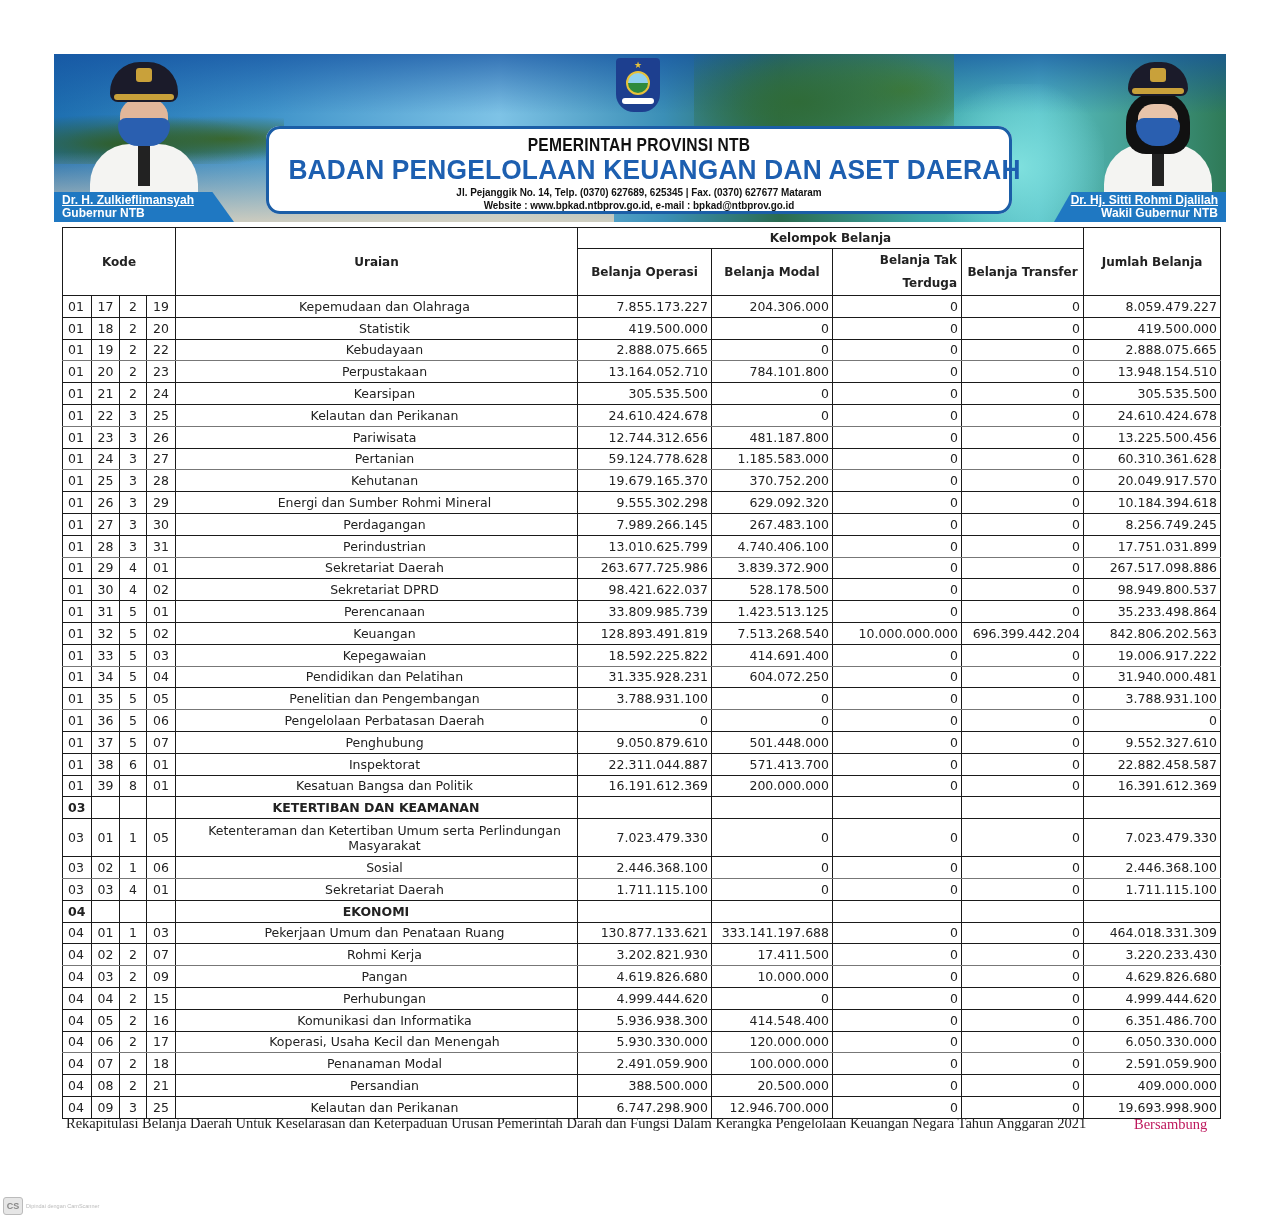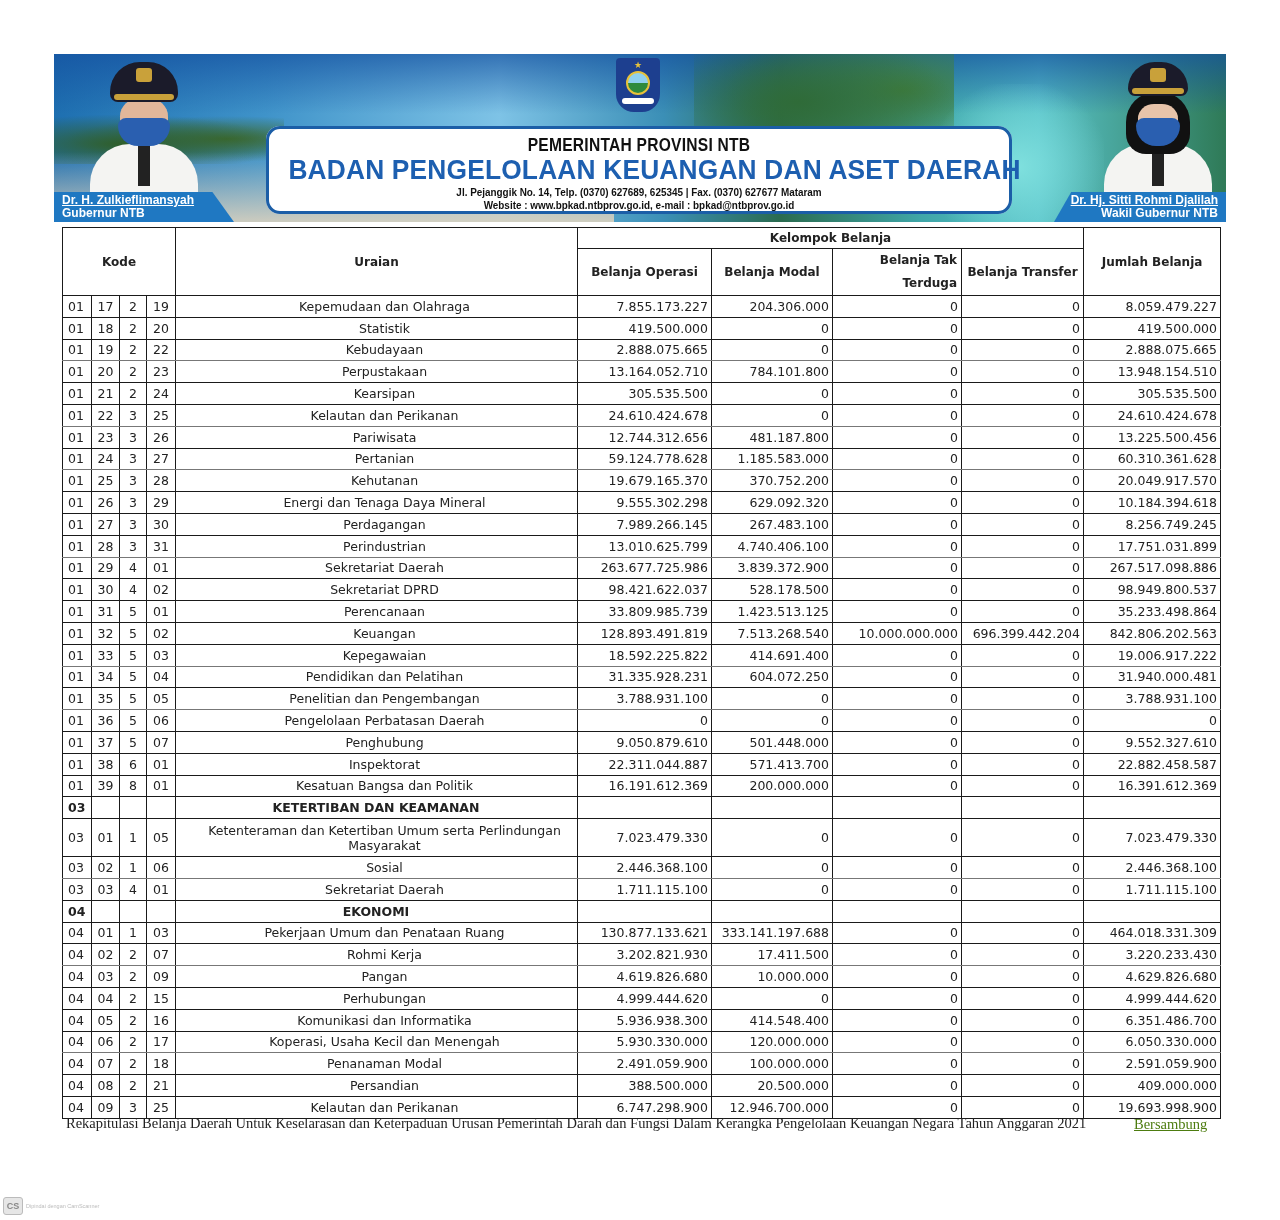--- a/index.html
+++ b/index.html
@@ -53,21 +53,21 @@
   .k1 { text-align:left; padding-left:5px; }
   .ur { text-align:center; padding-left:20px; }
   .num { text-align:right; padding-right:3px; }
   tr.group td { font-weight:bold; }
   tr.group td.ur { padding-left:3px; }
   tr.tall td { height: 37px; }
   tr.tall td.ur { white-space: normal; line-height: 15px; }
   tr.gline td { border-bottom-color:#777; }
 
   .footer-caption { position:absolute; left:66px; top:1115px; font-family:"Liberation Serif", serif; font-size:14.5px; color:#222; }
-  .footer-cont { position:absolute; left:1134px; top:1116px; font-family:"Liberation Serif", serif; font-size:14.5px; color:#4d7c0f;text-decoration:underline; }
+  .footer-cont { position:absolute; left:1134px; top:1116px; font-family:"Liberation Serif", serif; font-size:14.5px; color:#be185d; }
 
   .cs-badge { position:absolute; left:3px; top:1197px; width:18px; height:16px; border:1px solid #bbb; border-radius:3px; background:#e6e6e6; color:#888; font-family:"Liberation Sans", sans-serif; font-size:9px; font-weight:bold; text-align:center; line-height:16px; }
   .cs-text { position:absolute; left:26px; top:1203px; font-family:"Liberation Sans", sans-serif; font-size:5.5px; color:#bbb; }
 </style>
 </head>
 <body>
 
 <div class="banner">
   <div class="sky"></div>
   <div class="trees-left"></div>
@@ -255,21 +255,21 @@
           <td class="num">370.752.200</td>
           <td class="num">0</td>
           <td class="num">0</td>
           <td class="num">20.049.917.570</td>
         </tr>
         <tr>
           <td class="k k1">01</td>
           <td class="k">26</td>
           <td class="k">3</td>
           <td class="k">29</td>
-          <td class="ur">Energi dan Tenaga Daya Mineral</td>
+          <td class="ur">Energi dan Sumber Rohmi Mineral</td>
           <td class="num">9.555.302.298</td>
           <td class="num">629.092.320</td>
           <td class="num">0</td>
           <td class="num">0</td>
           <td class="num">10.184.394.618</td>
         </tr>
         <tr>
           <td class="k k1">01</td>
           <td class="k">27</td>
           <td class="k">3</td>

